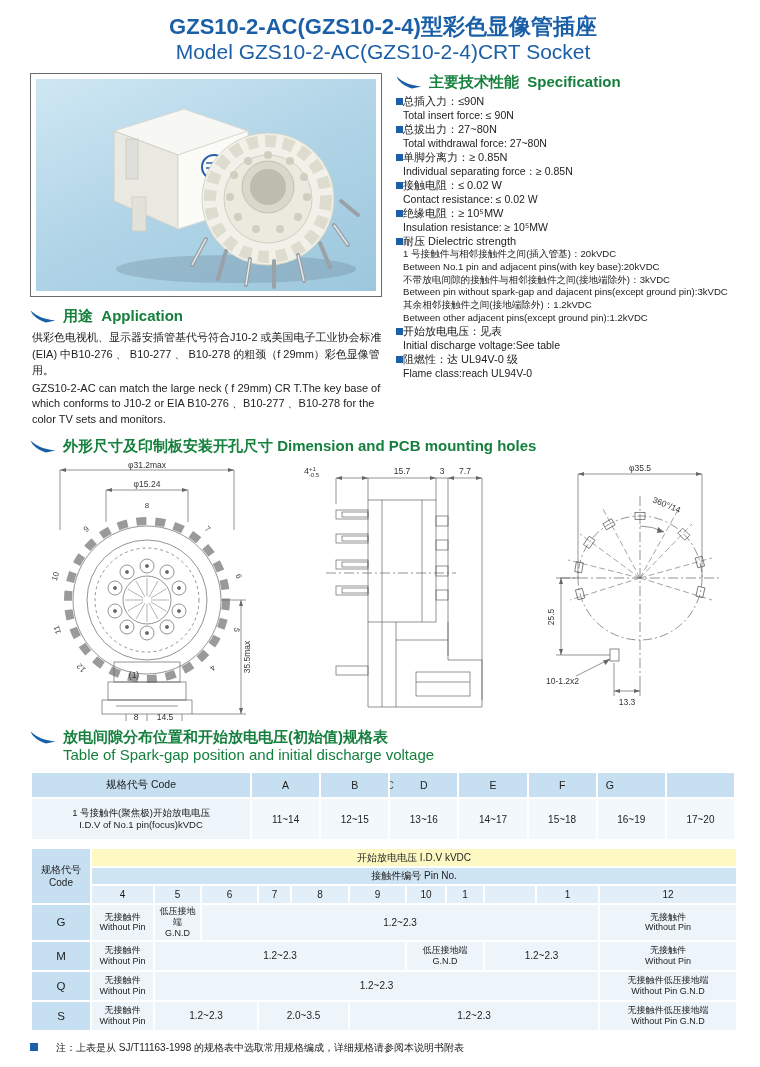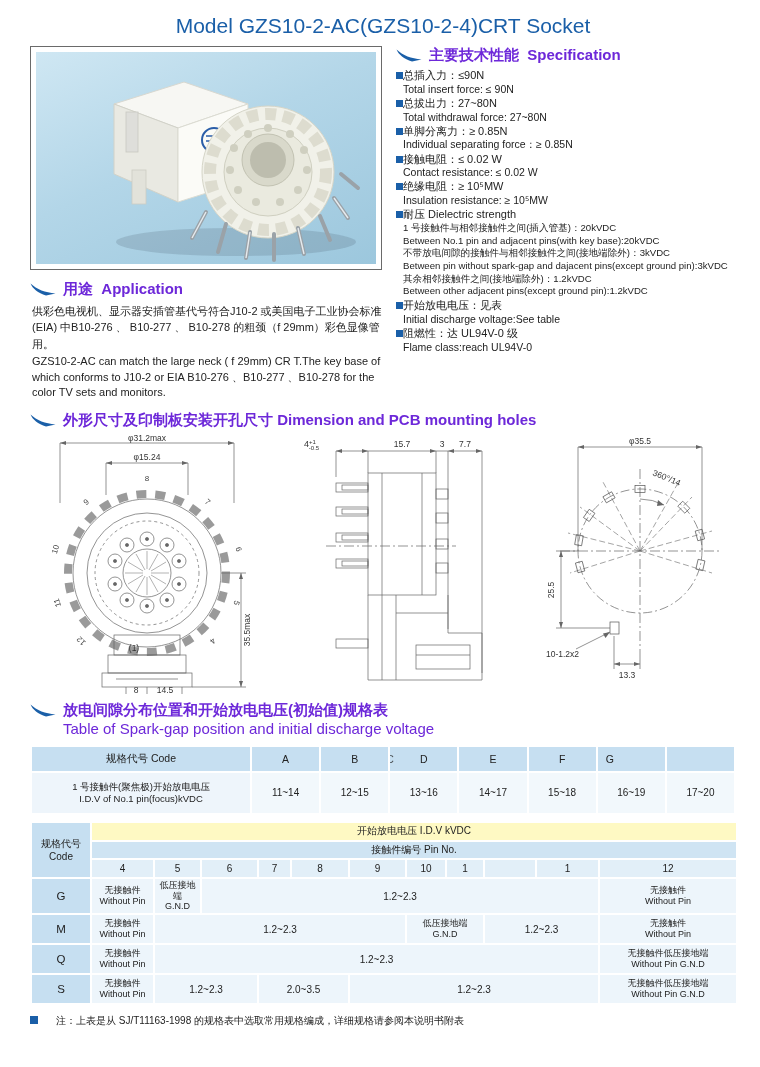--- a/index.html
+++ b/index.html
@@ -6,21 +6,21 @@
   body{
     width:760px;height:1067px;background:#fff;color:#222;
     font-family:"Liberation Sans","DejaVu Sans",sans-serif;
     overflow:hidden;position:relative;
   }
   .page{padding:14px 24px 0 30px}
   
   .title-cn{font-size:22px;font-weight:bold;color:#1a5fa8;text-align:center;line-height:1.2}
   .title-en{font-size:21px;color:#1a5fa8;text-align:center;line-height:1.15}
   
-  .sec-h{display:flex;align-items:flex-start;gap:7px;color:#6d28d9;font-size:15px;font-weight:bold;margin:10px 0 4px}
+  .sec-h{display:flex;align-items:flex-start;gap:7px;color:#15803d;font-size:15px;font-weight:bold;margin:10px 0 4px}
   .sec-h .swoosh{flex:none;margin-top:3px}
   .sec-h .two{line-height:1.25}
   
   .toprow{display:flex;gap:14px;margin-top:8px}
   .leftcol{width:352px;flex:none}
   .photo-frame{border:1px solid #6a6a6a;background:#fff;padding:5px}
   .photo{height:212px;background:linear-gradient(155deg,#cfe7f3 0%,#b3d6e8 45%,#9cc7dd 100%);position:relative;overflow:hidden}
   .speccol{flex:1;min-width:0}
   .li{display:flex;margin:1px 0}
   .li .sq{flex:none;width:7px;height:7px;background:#1a5fa8;margin-top:3px}
@@ -57,20 +57,21 @@
   
   .note{display:flex;gap:18px;align-items:flex-start;margin-top:9px}
   .note .sq{flex:none;width:8px;height:8px;background:#1a5fa8;margin-top:2px}
   .note .txt{font-size:10px;color:#222}
 </style>
 </head>
 <body>
 
 <div class="page">
 
+  <div class="title-cn">GZS10-2-AC(GZS10-2-4)型彩色显像管插座</div>
   <div class="title-en">Model GZS10-2-AC(GZS10-2-4)CRT Socket</div>
 
   <div class="toprow">
     <div class="leftcol">
       <div class="photo-frame">
         <div class="photo">
           <svg width="340" height="212" viewBox="0 0 340 212">
             <ellipse cx="200" cy="190" rx="120" ry="14" fill="rgba(60,80,95,0.18)"></ellipse>
 
             <polygon points="78,52 148,30 212,52 142,76" fill="#f7f7f3" stroke="#d8d8d0" stroke-width="1"></polygon>

